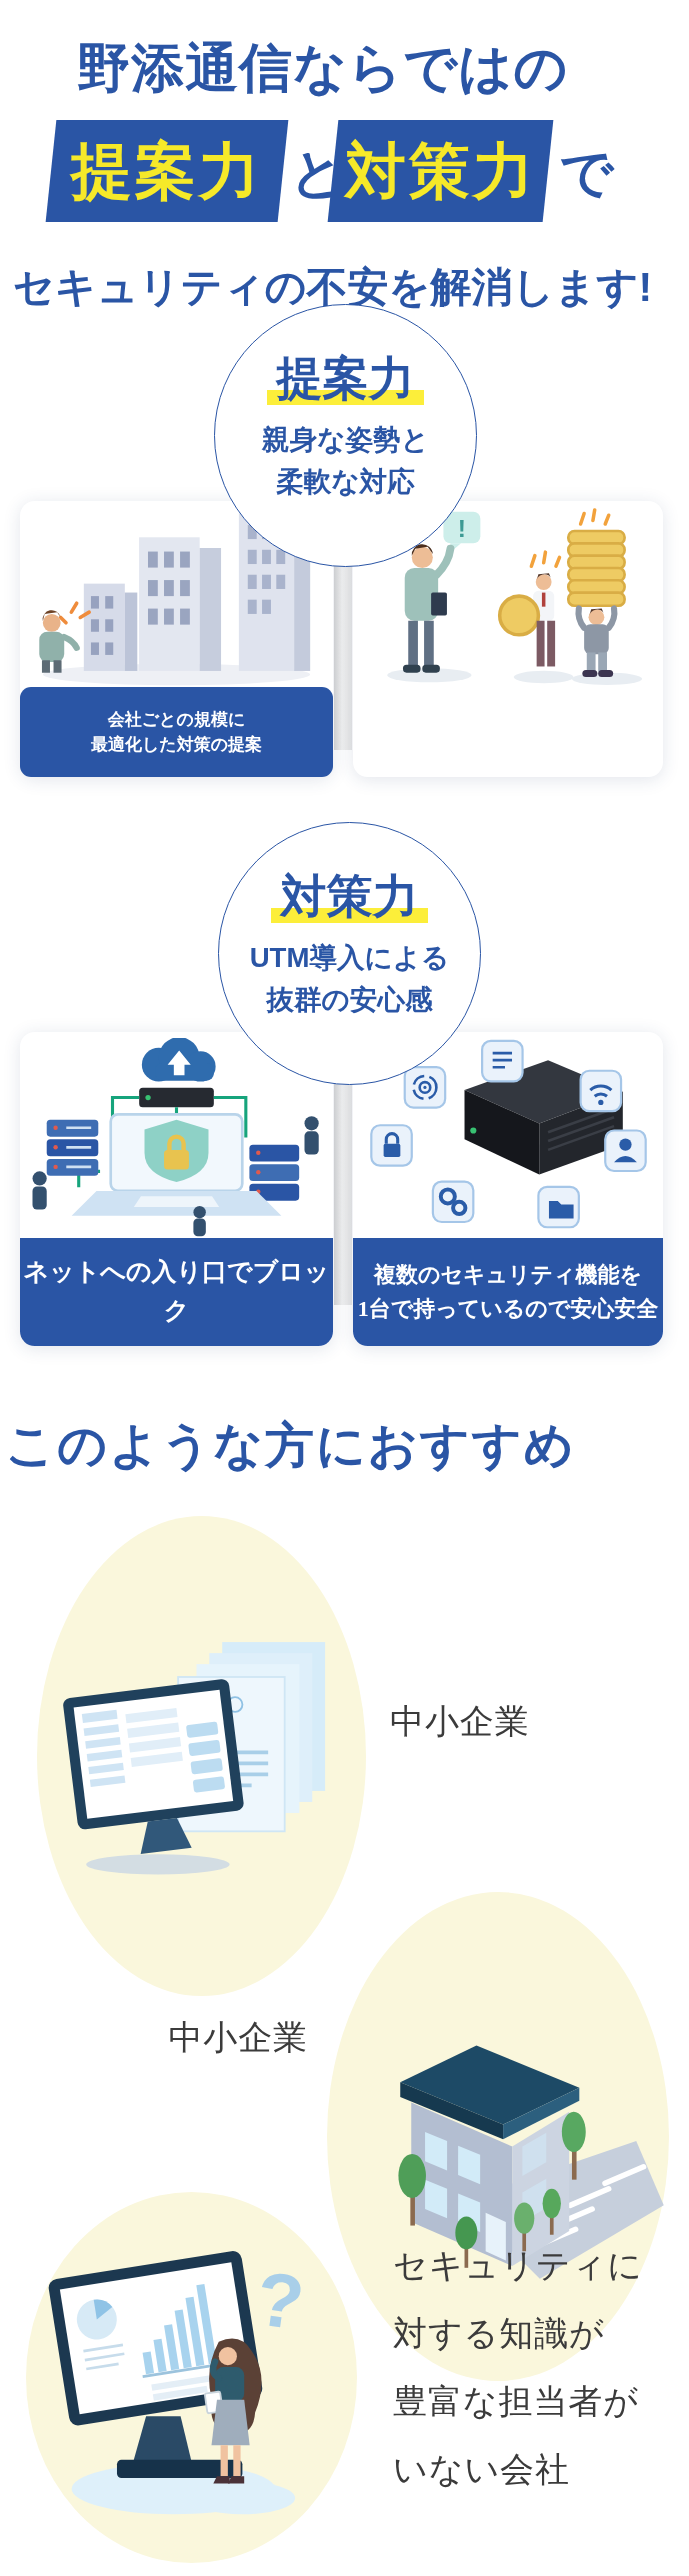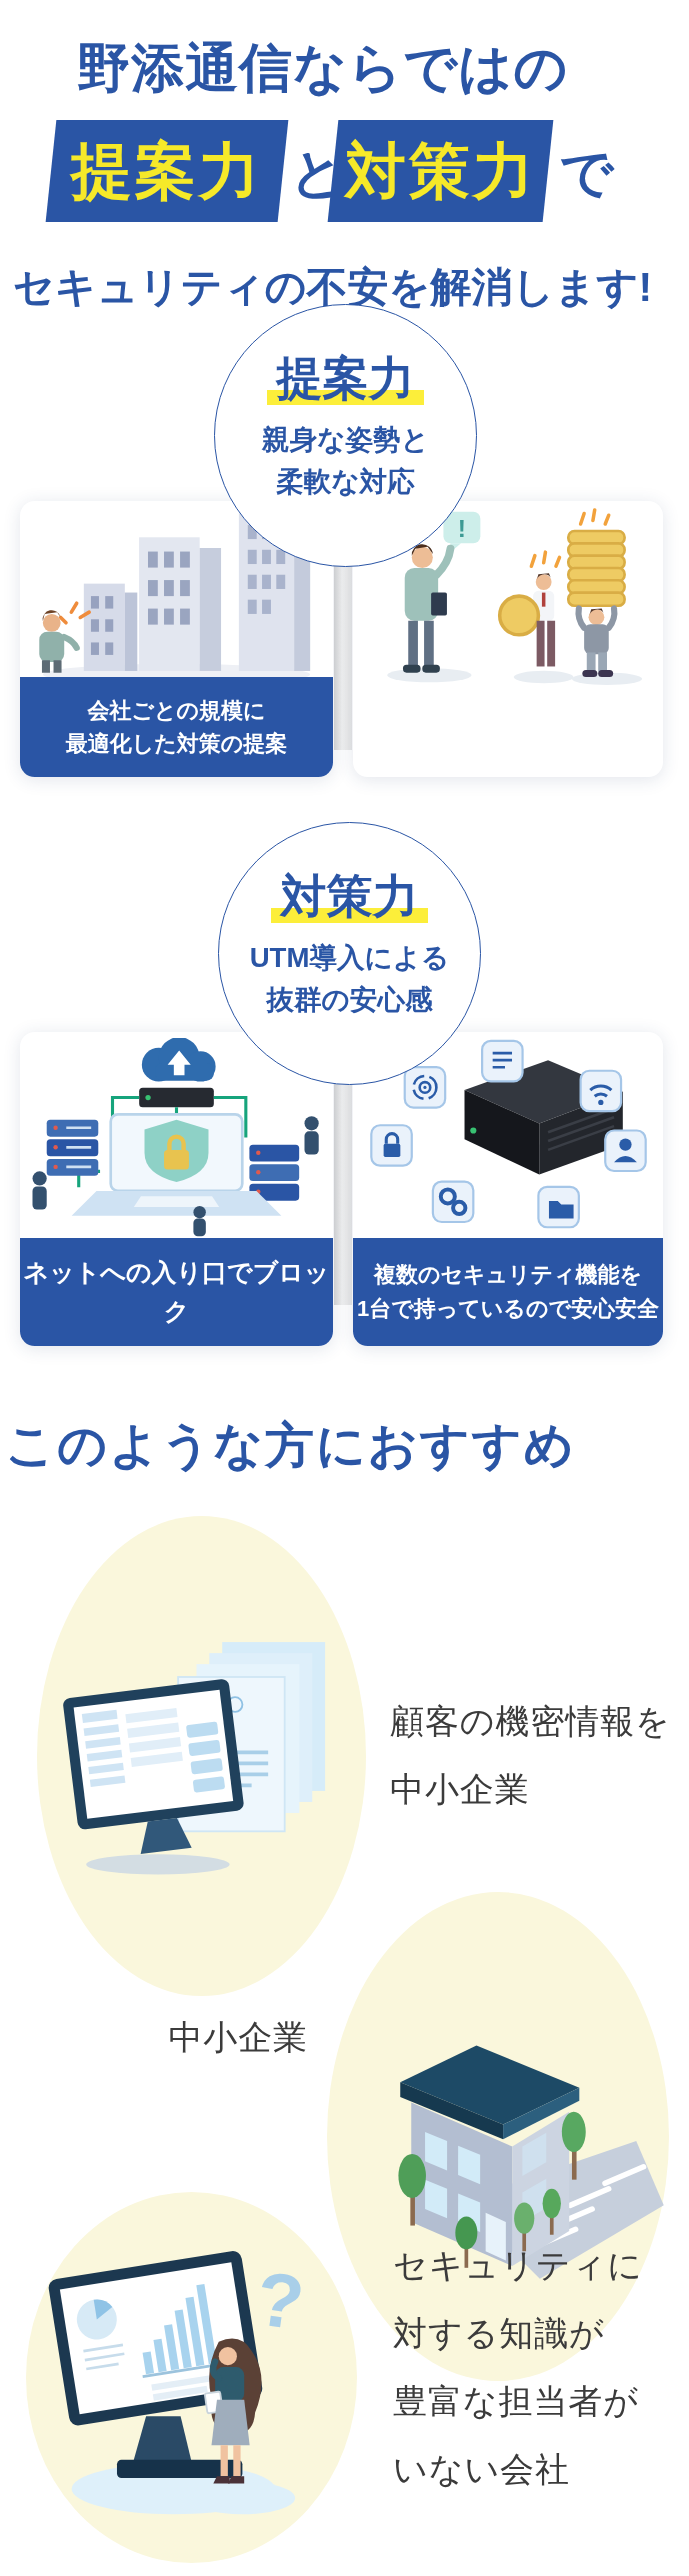--- a/index.html
+++ b/index.html
@@ -65,37 +65,37 @@
     z-index:1;
   }
   .strip-1{left:334px;top:562px;height:188px;}
   .strip-2{left:334px;top:1080px;height:225px;}
   
   .card{
     background:#fff;border-radius:14.7px;z-index:2;
     box-shadow:0 2.8px 16.5px rgba(40,60,110,0.13);
   }
   .row1 .card{top:501px;height:276px;}
-  .row2 .card{top:1032px;height:314px;}
+  .row2 .card{top:1032px;height:314px;font-family:Liberation Serif, serif;}
   .card-a{left:20px;width:313px;}
   .card-b{left:353px;width:310px;}
   .card-illo{
     position:absolute;left:0;right:0;top:0;overflow:hidden;
     display:flex;justify-content:center;align-items:flex-end;
     border-radius:14.7px 14.7px 0 0;
   }
   .row1 .card-illo{height:186px;}
   .row2 .card-illo{height:206px;}
   .card-caption{
     position:absolute;left:0;right:0;bottom:0;
     background:var(--accent-blue);border-radius:0 0 14.7px 14.7px;
     color:var(--card-footer-text);font-weight:bold;text-align:center;
     display:flex;flex-direction:column;justify-content:center;align-items:center;
   }
-  .row1 .card-caption{height:100px;font-size:22px;line-height:1.5;}
+  .row1 .card-caption{height:90px;font-size:17px;line-height:1.5;border-radius:11px;}
   .row2 .card-caption{height:108px;font-size:25px;line-height:1.55;}
   .row2 .card-b .card-caption{font-size:22px;}
   
   .recommend-heading{
     top:1413px;left:0;width:581px;text-align:center;
     font-size:49px;font-weight:bold;color:var(--accent-blue);letter-spacing:1.8px;
   }
   .item-oval{
     background:var(--pale-yellow);border-radius:50%;z-index:0;
     display:flex;align-items:center;justify-content:center;
@@ -428,21 +428,20 @@
           <rect x="150" y="121" width="34" height="14" rx="3"></rect>
             <rect x="150" y="141" width="34" height="14" rx="3"></rect>
           <rect x="150" y="161" width="34" height="14" rx="3"></rect>
             <rect x="150" y="181" width="34" height="14" rx="3"></rect>
         </g>
         <polygon points="96,220 128,220 140,254 84,254" fill="#31587a"></polygon>
       </g>
     </svg>
   </div>
   <div class="abs item-text item-text-1">
-    <div>顧客の機密情報を</div>
     <div>中小企業</div>
   </div>
 
   <div class="abs item-oval oval-2">
     <svg width="331" height="303" viewBox="0 0 360 330">
       <polygon points="140,235 330,170 360,240 225,320" fill="#c6cfdc"></polygon>
       <g stroke="#ffffff" stroke-width="6" stroke-linecap="round">
         <line x1="258" y1="240" x2="300" y2="222"></line>
         <line x1="240" y1="262" x2="282" y2="244"></line>
         <line x1="222" y1="284" x2="264" y2="266"></line>

